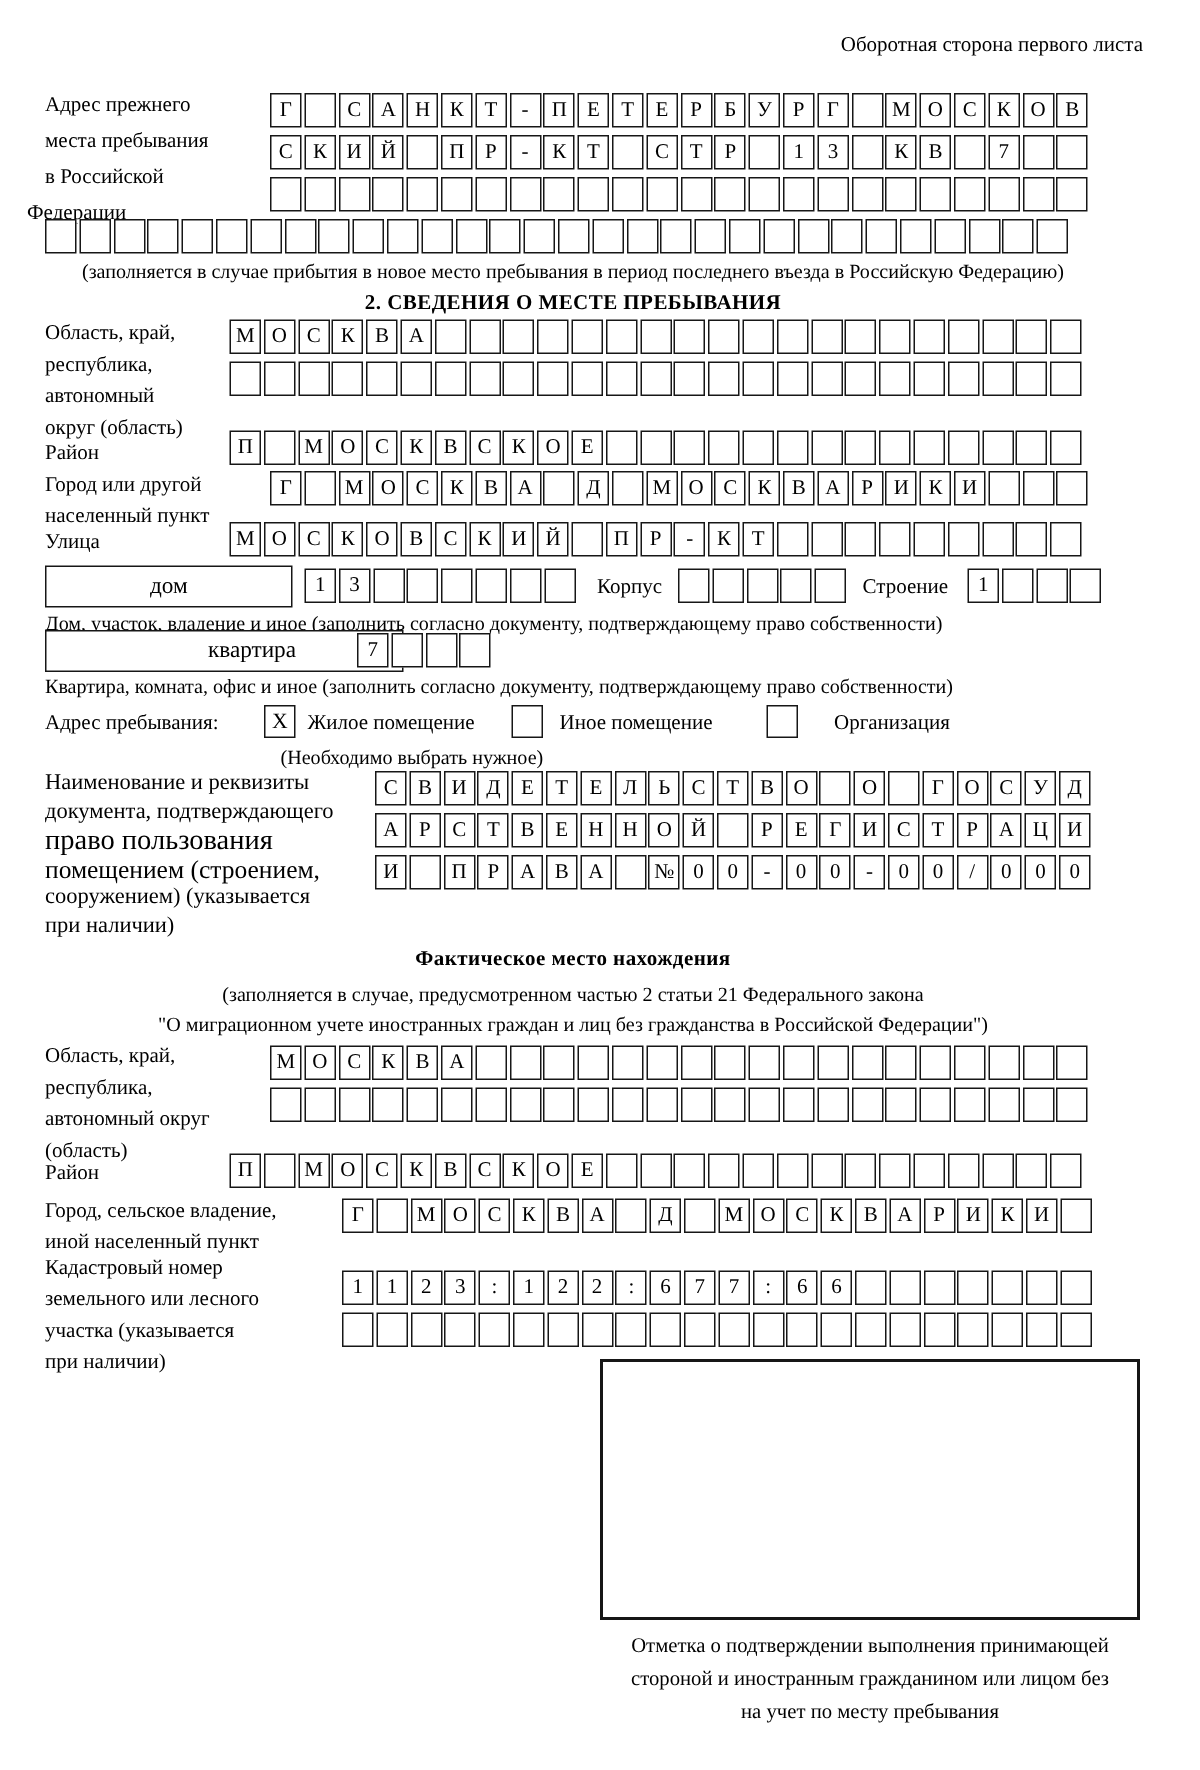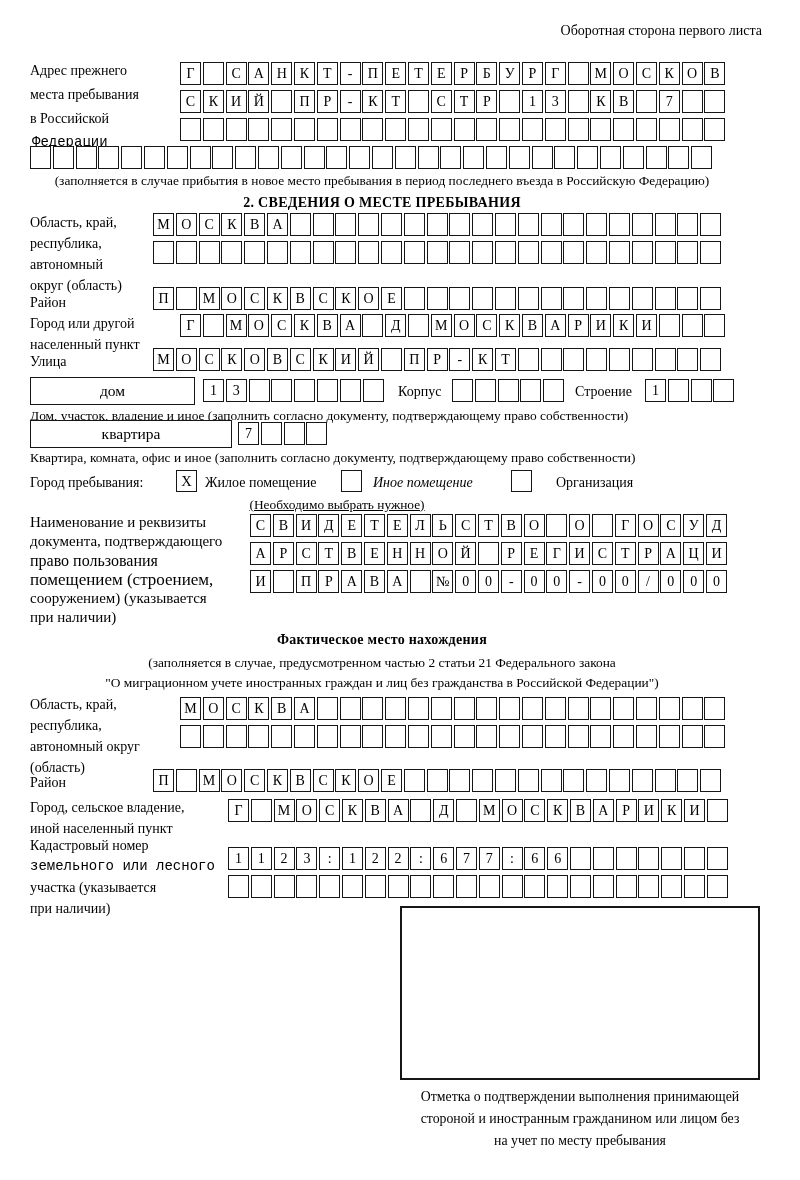--- a/index.html
+++ b/index.html
@@ -22,21 +22,21 @@
 </head>
 <body>
 
 <div id="page">
 
   <div class="lbl" style="top:20px;right:38px;">Оборотная сторона первого листа</div>
 
   <div class="lbl" style="left:30px;top:60px;">Адрес прежнего</div>
   <div class="lbl" style="left:30px;top:84px;">места пребывания</div>
   <div class="lbl" style="left:30px;top:108px;">в Российской</div>
-  <div class="lbl" style="left:32px;top:132px;font-family:Liberation Mono, monospace;">Федерации</div>
+  <div class="lbl" style="left:18px;top:132px;">Федерации</div>
   <div class="cellrow" style="left:180px;top:62px;">
       <span class="cell">Г</span>
       <span class="cell"></span>
       <span class="cell">С</span>
       <span class="cell">А</span>
       <span class="cell">Н</span>
       <span class="cell">К</span>
       <span class="cell">Т</span>
       <span class="cell">-</span>
       <span class="cell">П</span>
@@ -311,41 +311,41 @@
     </div>
   <div class="lbl" style="left:575px;top:381px;">Строение</div>
   <div class="cellrow" style="left:645px;top:379px;">
       <span class="cell">1</span>
       <span class="cell"></span>
       <span class="cell"></span>
       <span class="cell"></span>
     </div>
   <div class="cap" style="left:30px;top:407px;">Дом, участок, владение и иное (заполнить согласно документу, подтверждающему право собственности)</div>
 
-  <div class="fieldbox" style="left:30px;top:420px;width:200px;height:26px;line-height:26px;">квартира</div>
+  <div class="fieldbox" style="left:30px;top:420px;width:200px;height:26px;line-height:26px;padding-left:37px;">квартира</div>
   <div class="cellrow" style="left:238px;top:422px;">
       <span class="cell">7</span>
       <span class="cell"></span>
       <span class="cell"></span>
       <span class="cell"></span>
     </div>
   <div class="cap" style="left:30px;top:449px;">Квартира, комната, офис и иное (заполнить согласно документу, подтверждающему право собственности)</div>
 
-  <div class="lbl" style="left:30px;top:472px;">Город пребывания:</div>
+  <div class="lbl" style="left:30px;top:472px;">Адрес пребывания:</div>
   <div class="chk" style="left:176px;top:470px;">X</div>
   <div class="lbl" style="left:205px;top:472px;">Жилое помещение</div>
   <div class="chk" style="left:341px;top:470px;"></div>
-  <div class="lbl" style="left:373px;top:472px;font-style:italic;">Иное помещение</div>
+  <div class="lbl" style="left:373px;top:472px;">Иное помещение</div>
   <div class="chk" style="left:511px;top:470px;"></div>
   <div class="lbl" style="left:556px;top:472px;">Организация</div>
-  <div class="cap" style="left:187px;top:496px;width:300px;text-align:center;text-decoration:underline;">(Необходимо выбрать нужное)</div>
+  <div class="cap" style="left:187px;top:496px;width:300px;text-align:left;">(Необходимо выбрать нужное)</div>
 
   <div class="lbl" style="left:30px;top:512px;font-size:15px;">Наименование и реквизиты</div>
   <div class="lbl" style="left:30px;top:531px;font-size:15px;">документа, подтверждающего</div>
-  <div class="lbl" style="left:30px;top:550px;font-size:16px;">право пользования</div>
+  <div class="lbl" style="left:30px;top:550px;font-size:19px;">право пользования</div>
   <div class="lbl" style="left:30px;top:569px;font-size:17px;">помещением (строением,</div>
   <div class="lbl" style="left:30px;top:588px;font-size:15px;">сооружением) (указывается</div>
   <div class="lbl" style="left:30px;top:607px;font-size:15px;">при наличии)</div>
   <div class="cellrow" style="left:250px;top:514px;">
       <span class="cell">С</span>
       <span class="cell">В</span>
       <span class="cell">И</span>
       <span class="cell">Д</span>
       <span class="cell">Е</span>
       <span class="cell">Т</span>
@@ -523,21 +523,21 @@
       <span class="cell">В</span>
       <span class="cell">А</span>
       <span class="cell">Р</span>
       <span class="cell">И</span>
       <span class="cell">К</span>
       <span class="cell">И</span>
       <span class="cell"></span>
     </div>
 
   <div class="lbl" style="left:30px;top:835px;">Кадастровый номер</div>
-  <div class="lbl" style="left:30px;top:856px;font-family:Liberation Mono, monospace;">земельного или лесного</div>
+  <div class="lbl" style="left:30px;top:856px;">земельного или лесного</div>
   <div class="lbl" style="left:30px;top:877px;">участка (указывается</div>
   <div class="lbl" style="left:30px;top:898px;">при наличии)</div>
   <div class="cellrow" style="left:228px;top:847px;">
       <span class="cell">1</span>
       <span class="cell">1</span>
       <span class="cell">2</span>
       <span class="cell">3</span>
       <span class="cell">:</span>
       <span class="cell">1</span>
       <span class="cell">2</span>

